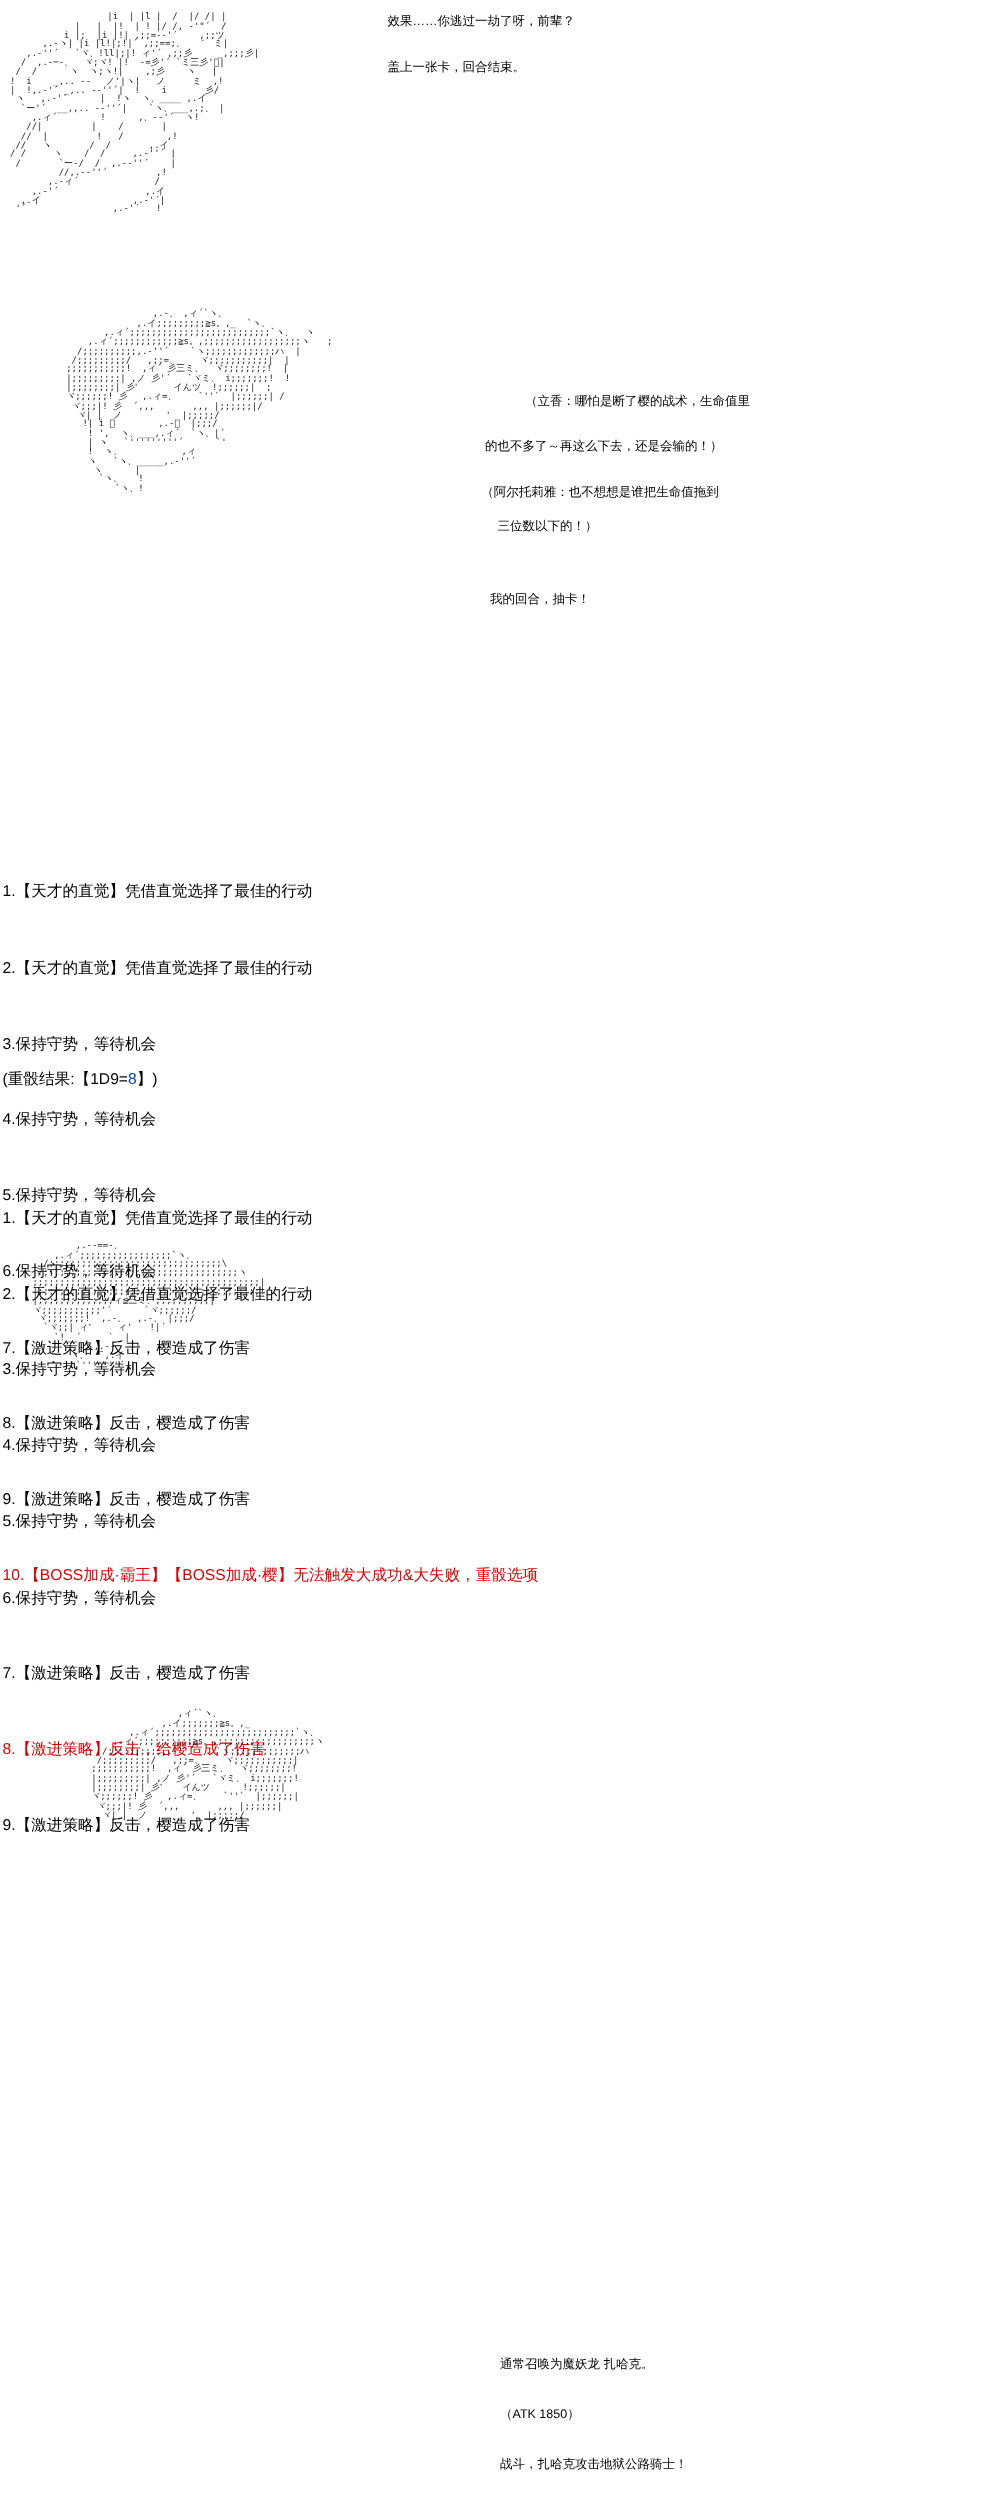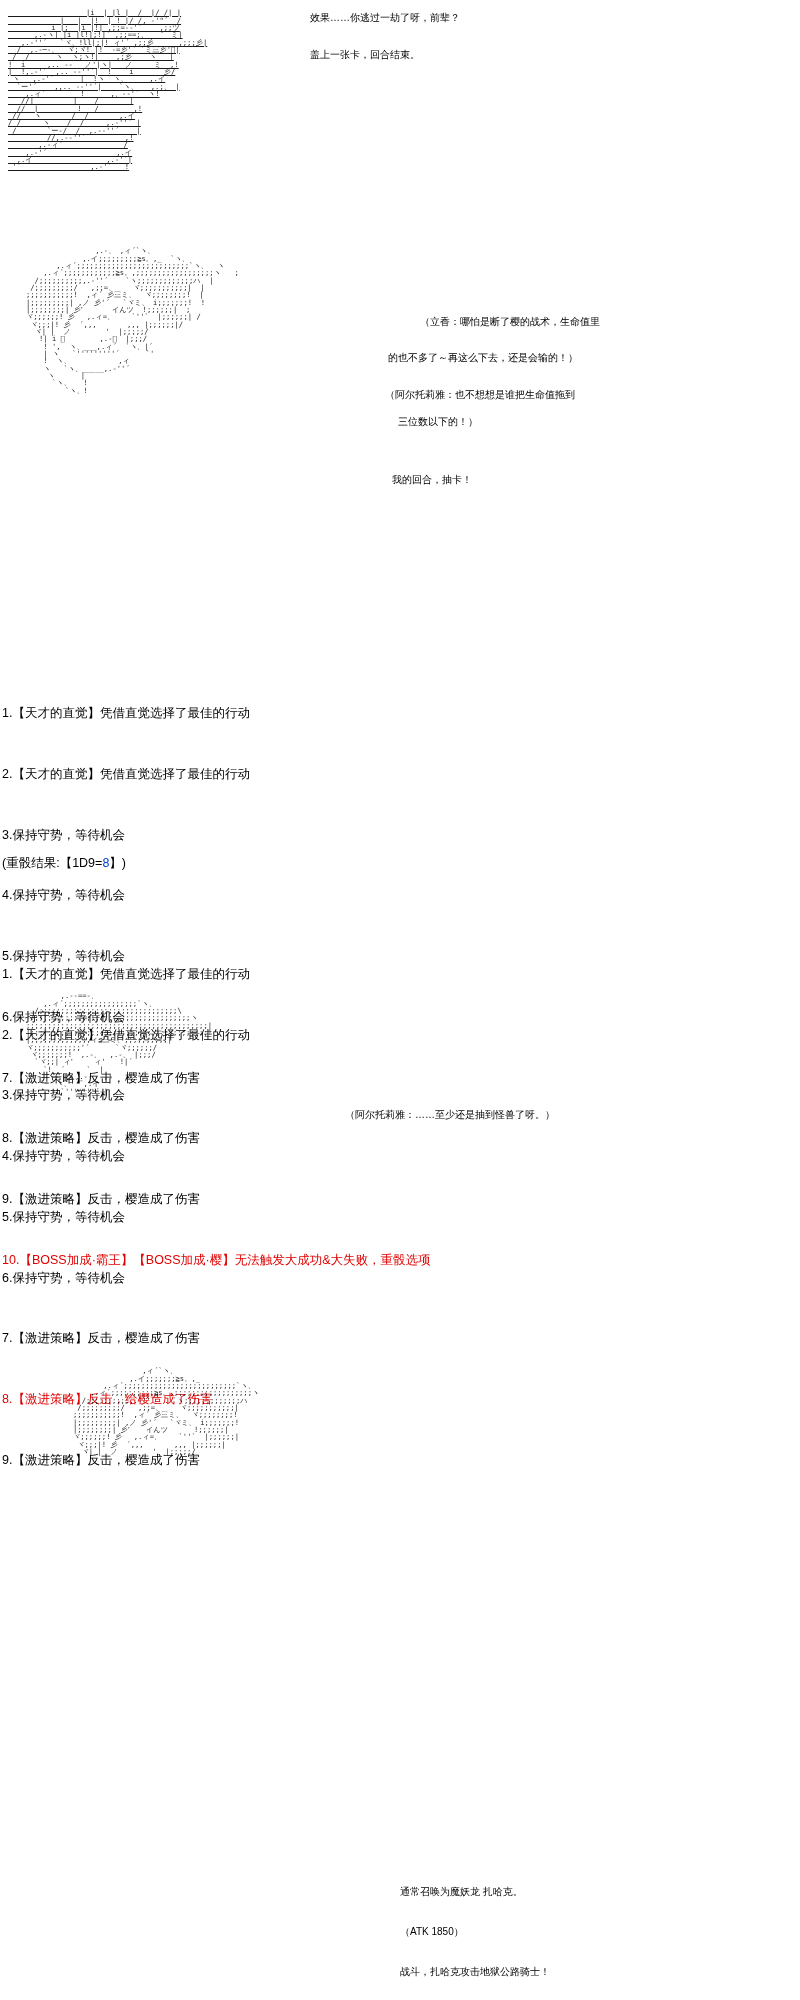--- a/index.html
+++ b/index.html
@@ -48,21 +48,21 @@
   }
   .red { color: #e00000; }
   .blue { color: #0040d0; }
   .ln { display: block; }
 </style>
 </head>
 <body>
 
 <div class="page">
 
-  <pre class="aa small" style="left:8px; top:2px; width:340px;text-decoration:underline;">                  |i  | |l |  /  |/ /| |
+  <pre class="aa small" style="left:8px; top:2px; width:340px;">                  |i  | |l |  /  |/ /| |
             |   |  |!  | ! |/ /, -'"´  /
           i |;  |i |!| ,;;=-‐'´    ,;;ツ
       ,.-ヽ| |i |l!|;!|´ ,;;==;、   ´゙ミ|
    ,.-''´   `ヾ、!ll|;|! ィ'´ ,;;彡゙   _,;;;彡|
   /  ,.-─-、  ヾ;ヾ! |!  -=彡'´ `ミ三彡'゙|
  /  /      ヽ  ヽ;ヽ!|    ,;彡    ヽ   |
 !  i    _,.. -‐ゞ ノ'|ヽ|   ノ     ミ  ,!
 |  !,.-'´ _,.. -‐''´|  !    i       彡/
  ヽ   ,.-'´      |  !ヽ  ヽ、____ ,.イ
   `ー'´  __,,.. -‐''´|    `ヽ、___,.;、 |
@@ -74,21 +74,21 @@
  /       `ー-/  /  ,.-‐''´    |
          //,.-‐''´         ,!
        ,.-ィ´              /
     ,.-'´                ,.イ
   ,.イ                 ,.-'´|
  '´                ,.-'´   !</pre>
 
   <div class="dlg" style="left:310px; top:8px;">效果……你逃过一劫了呀，前辈？</div>
   <div class="dlg" style="left:310px; top:45px;">盖上一张卡，回合结束。</div>
 
-  <pre class="aa small" style="left:0px; top:240px; width:380px;">                      ,.-、 ,ィ´`ヽ、
+  <pre class="aa small" style="left:0px; top:240px; width:380px;padding-left:27px;">                      ,.-、 ,ィ´`ヽ、
                    ,.イ;;;;;;;;;≧s。,_  `ヽ、
              ,.ィ´;;;;;;;;;;;;;;;;;;;;;;;;;;`ヽ、 ゙ヽ
           ,.ィ´;;;;;;;;;;;;≧s。,;;;;;;;;;;;;;;;;;;ヽ  ゙;
         /;;;;;;;;;;,.-''´    `ヽ;;;;;;;;;;;;;ハ  |
        /;;;;;;;;;/   ,;;=、    ヾ;;;;;;;;;;;|  |
       ;;;;;;;;;;;!  ,ィ´ 彡三ミ、  ヾ;;;;;;;;!  |
       |;;;;;;;;;| ,ノ 彡'´   `ヾミ、 i;;;;;;;!  !
       |;;;;;;;;| 彡'゙     イんツ  !;;;;;;|  ;
       ヾ;;;;;;! 彡゙ ,.ィ=、    `''`  |;;;;;;| /
        ヾ;;;|! 彡  ´,,,       ,,, |;;;;;;|/
@@ -144,21 +144,20 @@
       |;;;;;;;;;;;;;;;;;;;;;;;;;;;;;;;;;;;;;;;;;!
       |;;;;;;;;;;;;;,ィ≦三ミ、;;;;;;;;;;|
       ヾ;;;;;;;;;;;'´      `ヾ;;;;;;/
        ヾ;;;;;;;!  ,.-、  ,.-、 |;;;/
         `ヾ;;| ィ'゙  ゙ィ'  ゙!|´
           `!  ´     `  |
            ヽ   ヽ,.-‐、 ,!
             `ヽ、  ̄ ,.イ
               `'''''''´ |</pre>
 
-  <div class="dlg" style="left:345px; top:1105px;">（阿尔托莉雅：……至少还是抽到怪兽了呀。）</div>
 
   <pre class="aa small" style="left:60px; top:1360px; width:340px;">                   ,ィ´`ヽ、
                 ,.イ;;;;;;;≧s。,_
           ,.ィ´;;;;;;;;;;;;;;;;;;;;;;;;;;`ヽ、
        ,.ィ´;;;;;;;;;;≧s。,;;;;;;;;;;;;;;;;;;ヽ
      /;;;;;;;;;;,.-''´    `ヽ;;;;;;;;;;;;;ハ
     /;;;;;;;;;/   ,;;=、    ヾ;;;;;;;;;;;|
    ;;;;;;;;;;;!  ,ィ´ 彡三ミ、  ヾ;;;;;;;;!
    |;;;;;;;;;| ,ノ 彡'´   `ヾミ、 i;;;;;;;!
    |;;;;;;;;| 彡'゙  イんツ      !;;;;;;|

